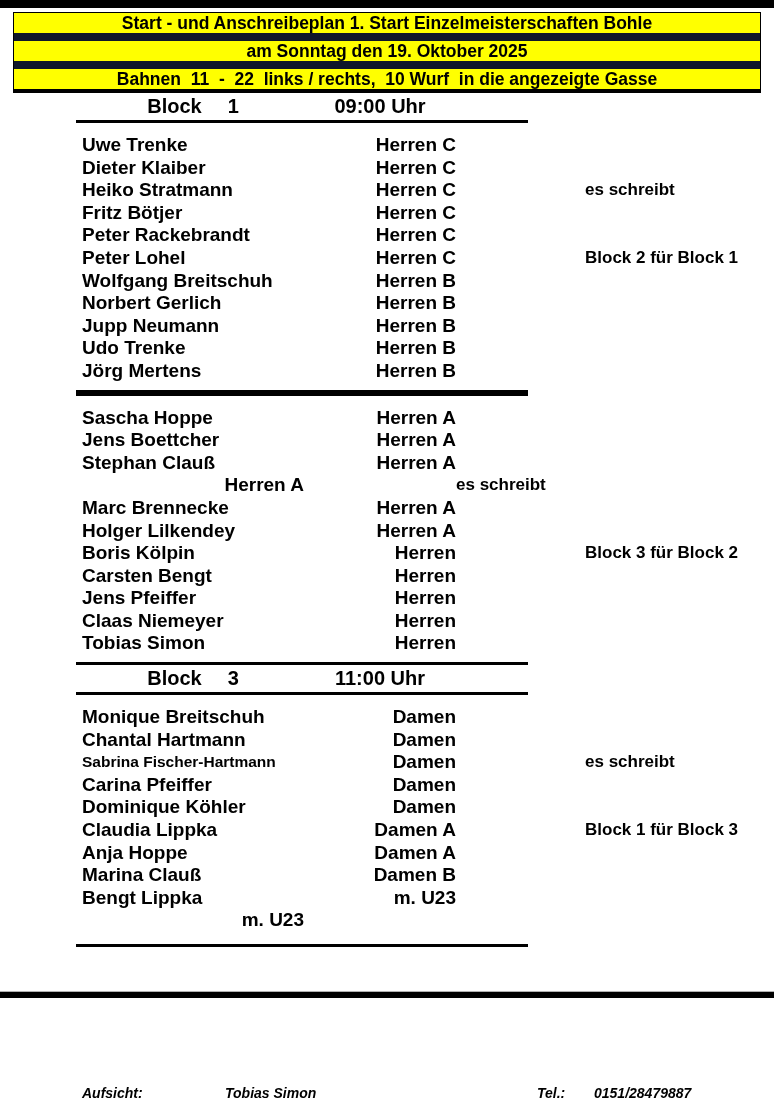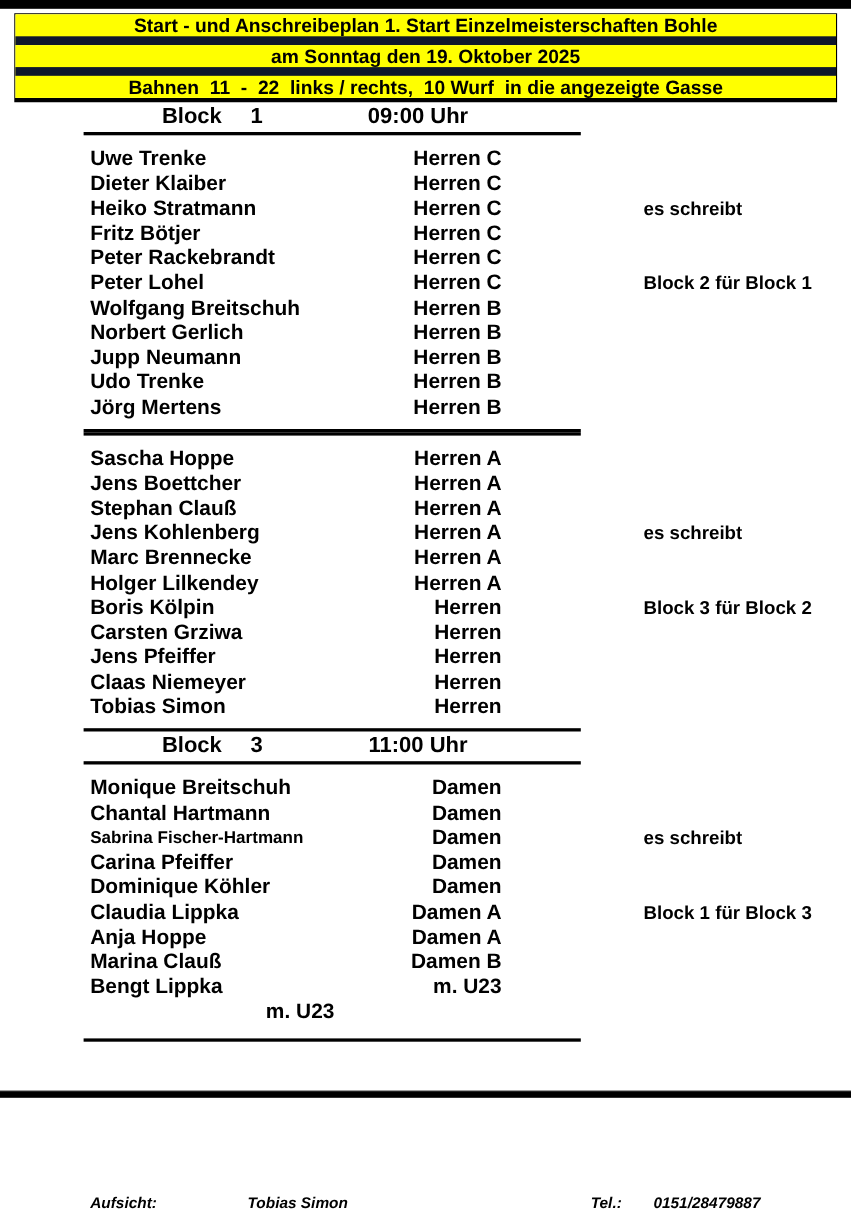--- a/index.html
+++ b/index.html
@@ -175,21 +175,20 @@
   <div class="row grid-cols">
     <span class="c-margin"></span>
     <span class="c-name">Stephan Clauß</span>
     <span class="c-cat">Herren A</span>
     <span class="c-gap"></span>
     <span class="c-note"></span>
   </div>
 
   <div class="row grid-cols">
     <span class="c-margin"></span>
-    <span class="c-name">Jens Kohlenberg</span>
     <span class="c-cat">Herren A</span>
     <span class="c-gap"></span>
     <span class="c-note">es schreibt</span>
   </div>
 
   <div class="row grid-cols">
     <span class="c-margin"></span>
     <span class="c-name">Marc Brennecke</span>
     <span class="c-cat">Herren A</span>
     <span class="c-gap"></span>
@@ -207,21 +206,21 @@
   <div class="row grid-cols">
     <span class="c-margin"></span>
     <span class="c-name">Boris Kölpin</span>
     <span class="c-cat">Herren</span>
     <span class="c-gap"></span>
     <span class="c-note">Block 3 für Block 2</span>
   </div>
 
   <div class="row grid-cols">
     <span class="c-margin"></span>
-    <span class="c-name">Carsten Grziwa</span>
+    <span class="c-name">Carsten Bengt</span>
     <span class="c-cat">Herren</span>
     <span class="c-gap"></span>
     <span class="c-note"></span>
   </div>
 
   <div class="row grid-cols">
     <span class="c-margin"></span>
     <span class="c-name">Jens Pfeiffer</span>
     <span class="c-cat">Herren</span>
     <span class="c-gap"></span>

